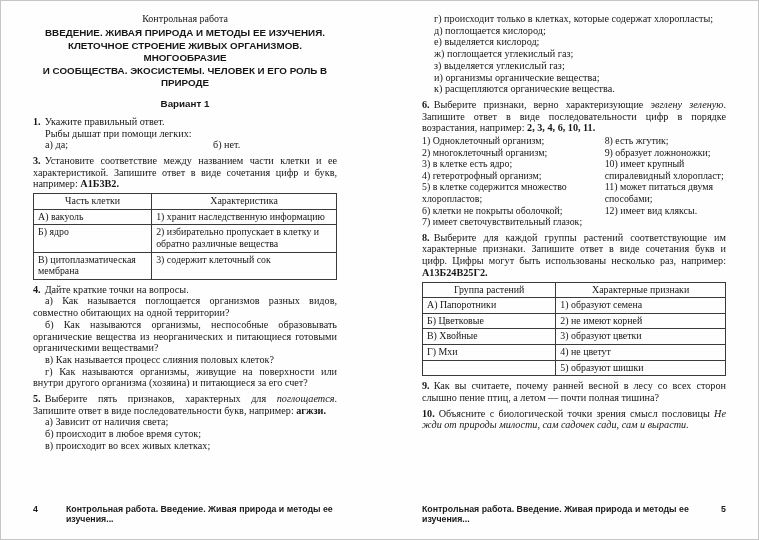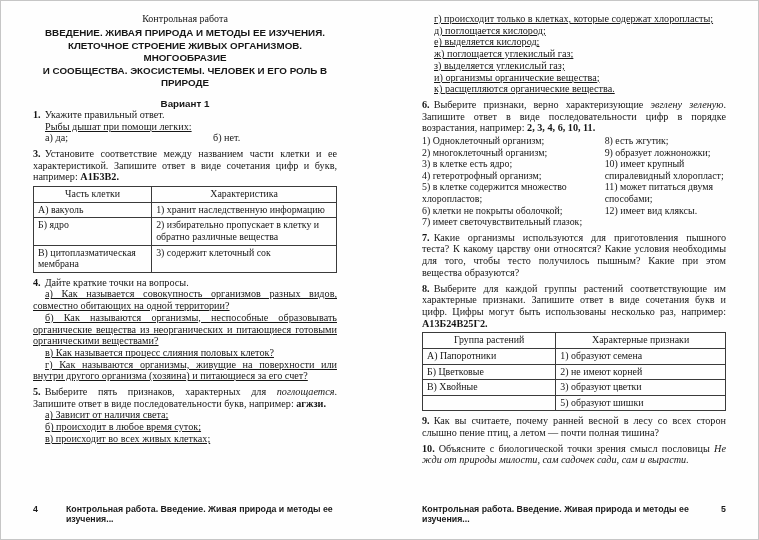--- a/index.html
+++ b/index.html
@@ -4,25 +4,25 @@
 <style>
   html,body{margin:0;padding:0;width:759px;height:540px;background:#ececec;overflow:hidden;}
   .spread{box-sizing:border-box;width:759px;height:540px;background:#fefefe;border:1px solid #c6c6c6;
           display:flex;font-family:"Liberation Serif","DejaVu Serif",serif;color:#161616;gap:37px;}
   .page{position:relative;box-sizing:border-box;width:50%;height:100%;overflow:hidden;}
   .page.pl{padding:12px 24px 30px 32px;}
   .page.pr{padding:12px 32px 30px 24px;}
   .center{text-align:center;}
   .doc-header{font-size:10px;margin-bottom:3px;}
   .doc-title{font-family:"Liberation Sans","DejaVu Sans",sans-serif;font-weight:bold;font-size:9.8px;line-height:12.6px;margin-bottom:8px;}
-  .variant{font-family:"Liberation Sans","DejaVu Sans",sans-serif;font-weight:bold;font-size:9.8px;margin-bottom:0;}
+  .variant{font-family:"Liberation Sans","DejaVu Sans",sans-serif;font-weight:bold;font-size:9.8px;margin-bottom:7px;}
   .body{font-size:10.2px;line-height:11.7px;}
   .q{margin-bottom:4px;}
   .para{text-align:justify;}
-  .ind{text-indent:12px;text-decoration:underline;}
+  .ind{text-indent:12px;}
   .qnum{font-weight:bold;margin-right:4px;}
   .ex{font-weight:bold;}
   .optrow{display:flex;padding-left:12px;}
   .optrow .c1{width:168px;}
   .cols{display:flex;margin-top:1px;}
   .cols .cl{width:59%;padding-right:8px;}
   .cols .cr{width:41%;}
   .litem{font-size:9.9px;line-height:11.6px;}
   table.grid{border-collapse:collapse;width:100%;margin:3px 0 4px;}
   .grid th,.grid td{border:1px solid #3a3a3a;font-size:9.9px;line-height:11.6px;padding:1px 4px 2px;
@@ -80,21 +80,21 @@
           <tr>
             <td>В) цитоплазматическая мембрана</td>
             <td>3) содержит клеточный сок</td>
           </tr>
         </tbody>
           </table>
       </div>
 
       <div class="q">
         <div class="para"><span class="qnum">4.</span><span>Дайте краткие точки на вопросы.</span></div>
-        <div class="para ind">а) Как называется совокупность организмов разных видов, совместно обитающих на одной территории?</div>
+        <div class="para ind">а) Как называется поглощается организмов разных видов, совместно обитающих на одной территории?</div>
         <div class="para ind">б) Как называются организмы, неспособные образовывать органические вещества из неорганических и питающиеся готовыми органическими веществами?</div>
         <div class="para ind">в) Как называется процесс слияния половых клеток?</div>
         <div class="para ind">г) Как называются организмы, живущие на поверхности или внутри другого организма (хозяина) и питающиеся за его счет?</div>
       </div>
 
       <div class="q">
         <div class="para"><span class="qnum">5.</span><span>Выберите пять признаков, характерных для </span><i>поглощается</i><span>. Запишите ответ в виде последовательности букв, например: </span><b class="ex">агжзи.</b></div>
         <div class="para ind">а) Зависит от наличия света;</div>
         <div class="para ind">б) происходит в любое время суток;</div>
         <div class="para ind">в) происходит во всех живых клетках;</div>
@@ -136,43 +136,44 @@
           <div class="cr">
             <div class="litem">8) есть жгутик;</div>
             <div class="litem">9) образует ложноножки;</div>
             <div class="litem">10) имеет крупный спиралевидный хлоропласт;</div>
             <div class="litem">11) может питаться двумя способами;</div>
             <div class="litem">12) имеет вид кляксы.</div>
           </div>
         </div>
       </div>
 
-      <div class="q">
-        <div class="para"><span class="qnum">7.</span><span>Какие организмы используются для приготовления пышного теста? К какому царству они относятся? Какие условия необходимы для того, чтобы тесто получилось пышным? Какие при этом вещества образуются?</span></div>
-      </div>
 
       <div class="q">
         <div class="para"><span class="qnum">8.</span><span>Выберите для каждой группы растений соответствующие им характерные признаки. Запишите ответ в виде сочетания букв и цифр. Цифры могут быть использованы несколько раз, например: </span><b class="ex">А13Б24В25Г2.</b></div>
         <table class="grid t8">
           <tbody>
               <tr>
             <th class="w1">Группа растений</th>
             <th>Характерные признаки</th>
           </tr>
           <tr>
             <td>А) Папоротники</td>
             <td>1) образуют семена</td>
           </tr>
           <tr>
             <td>Б) Цветковые</td>
             <td>2) не имеют корней</td>
           </tr>
           <tr>
             <td>В) Хвойные</td>
             <td>3) образуют цветки</td>
+          </tr>
+          <tr>
+            <td>Г) Мхи</td>
+            <td>4) не цветут</td>
           </tr>
           <tr>
             <td></td>
             <td>5) образуют шишки</td>
           </tr>
         </tbody>
           </table>
       </div>
 
       <div class="q">

